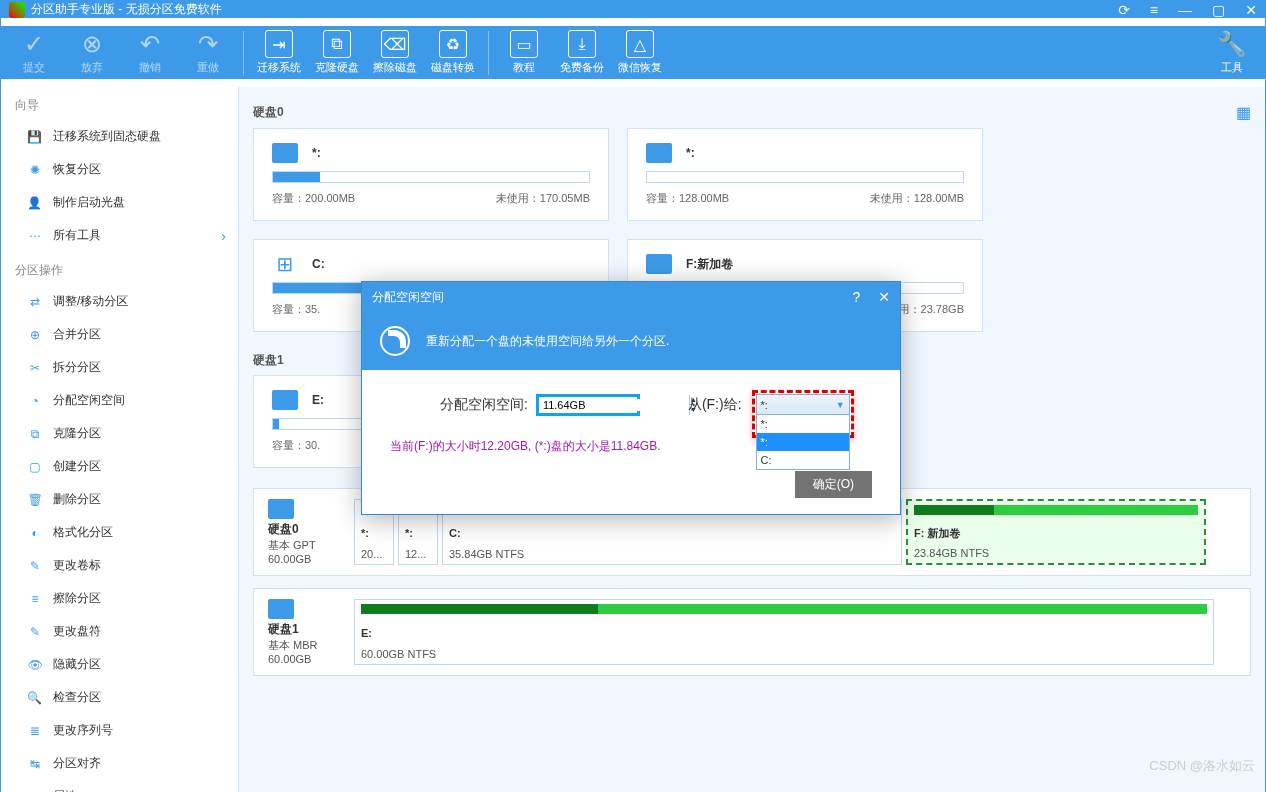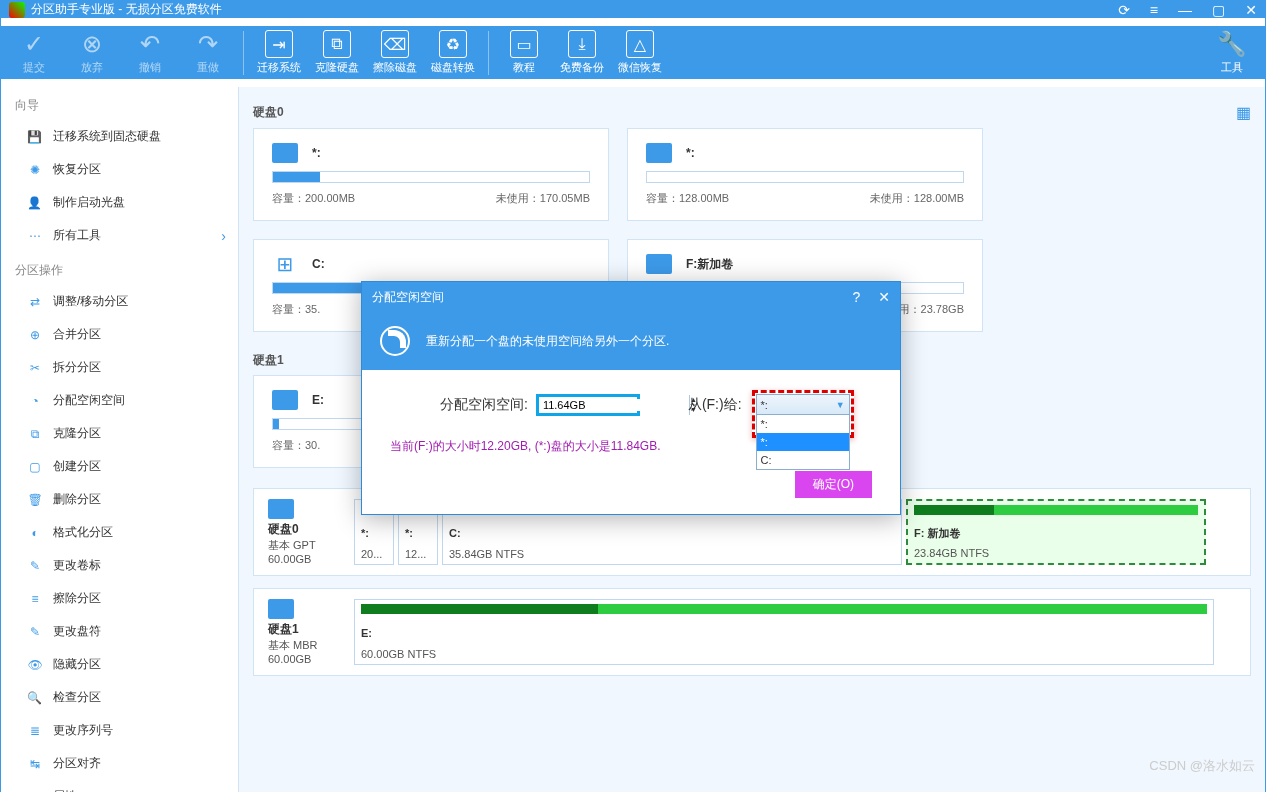--- a/index.html
+++ b/index.html
@@ -66,21 +66,21 @@
 .dialog .spin .updn span { height: 10px; font-size: 7px; text-align: center; line-height: 10px; border-bottom: 1px solid #b0c8de; cursor: pointer; }
 .dialog .dropdown-wrap { position: relative; margin-left: 6px;}
 .dialog .dropdown { width: 94px; height: 22px; border: 1px solid #8aaed0; background: linear-gradient(#eef5fc,#d6e8f8); display: flex; align-items: center; padding: 0 4px; font-size: 11px; justify-content: space-between; cursor: pointer;}
 .dialog .dropdown .arrow { color: #3d9ae8; font-size: 9px; }
 .dialog .dd-list { position: absolute; top: 20px; left: 0; width: 94px; background: #fff; border: 1px solid #8aaed0; z-index: 5; }
 .dialog .dd-list .opt { height: 18px; padding: 0 4px; font-size: 11px; display:flex; align-items:center; }
 .dialog .dd-list .opt.hl { background: #1e90ff; color: #fff; }
 .dialog .highlight-box { position: absolute; border: 3px dashed #d00; pointer-events: none; box-shadow: 0 2px 6px rgba(200,0,0,0.3); }
 .dialog .info-text { font-size: 12px; color: #a21caf; margin-bottom: 16px; }
 .dialog .btn-row { display: flex; justify-content: flex-end; }
-.dialog .btn-ok { background: #d946ef; color: #fff; border: none; padding: 5px 18px; font-size: 12px; cursor: pointer; margin-left: 40px; }
+.dialog .btn-ok { background: #737373; color: #fff; border: none; padding: 5px 18px; font-size: 12px; cursor: pointer; margin-left: 40px; }
 .watermark { position: absolute; right: 10px; bottom: 16px; color: #ccc; font-size: 13px; pointer-events: none; }
 </style>
 </head>
 <body>
 
 <div class="app">
   <div class="title-bar">
     <div class="logo"></div>
     <div class="title-text">分区助手专业版 - 无损分区免费软件</div>
     <div class="win-btns">

